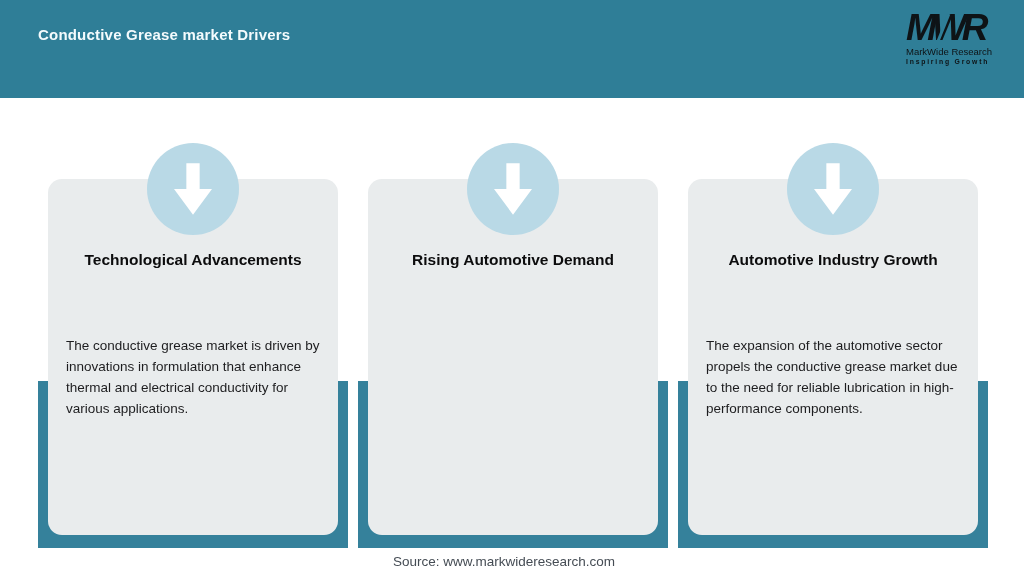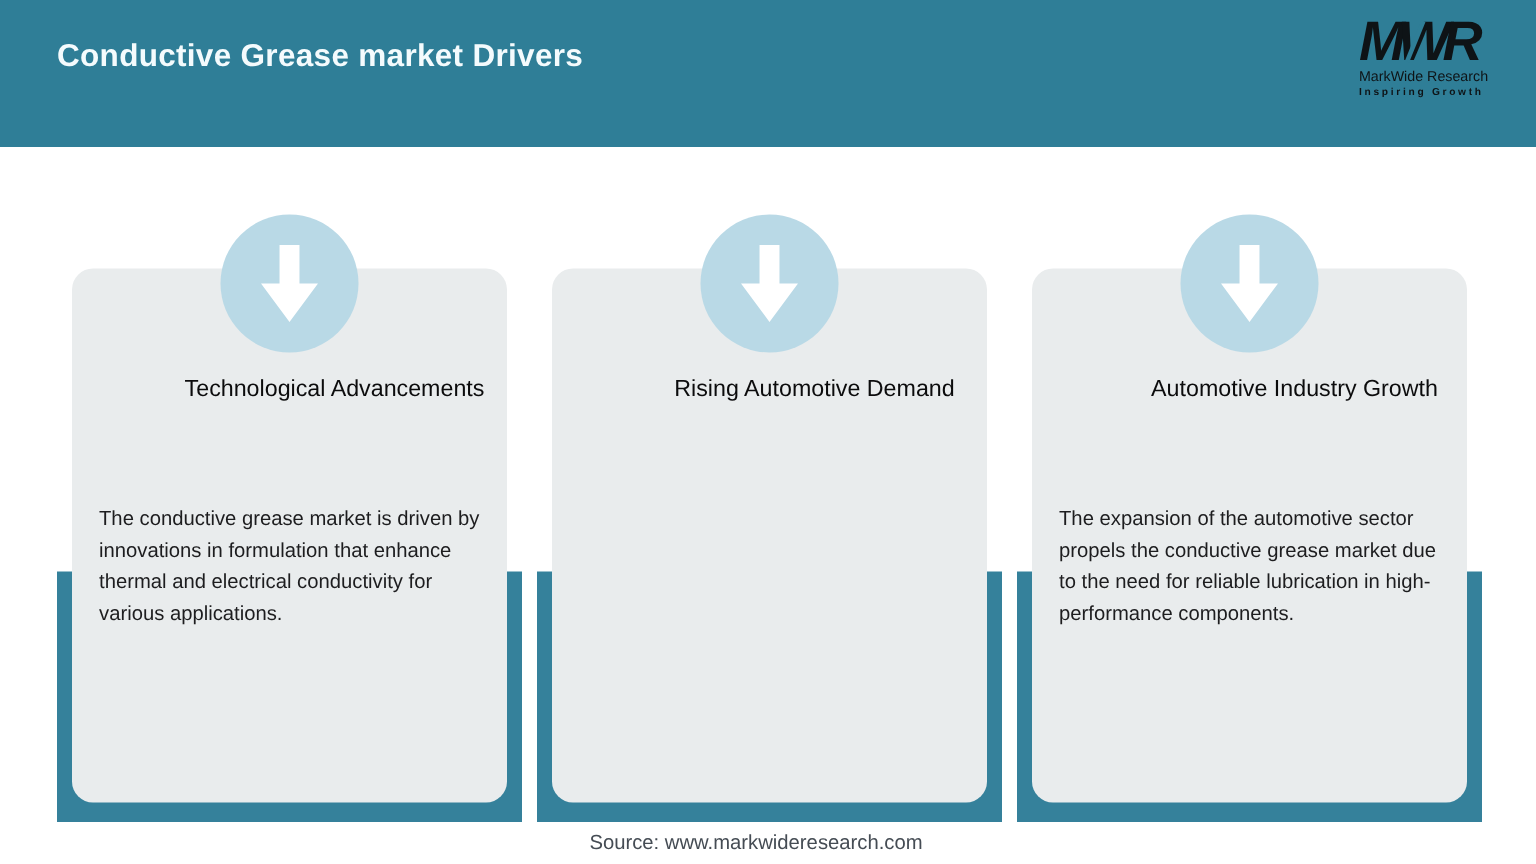--- a/index.html
+++ b/index.html
@@ -1,41 +1,41 @@
 <!DOCTYPE html>
 <html style="--header-teal: #2f7e97; --bar-teal: #35819b; --card-gray: #e9eced; --circle-blue: #b9d9e6; --arrow-white: #ffffff; --title-white: #f4fbfd; --text-dark: #1d1d1f; --source-gray: #454c54; --logo-black: #0e1316;"><head>
 <meta charset="utf-8">
 <style>
   html,body{margin:0;padding:0;background:#fff;}
   .canvas{position:relative;width:1024px;height:576px;background:#ffffff;overflow:hidden;
           font-family:"Liberation Sans",sans-serif;}
 
   
   .header{position:absolute;left:0;top:0;width:1024px;height:98px;background:var(--header-teal,#2f7e97);}
-  .page-title{position:absolute;left:38px;top:26px;font-size:21px;font-weight:bold;
+  .page-title{position:absolute;left:38px;top:26px;font-size:15px;font-weight:bold;
               color:var(--title-white,#f4fbfd);letter-spacing:.2px;}
   .logo{position:absolute;top:10px;right:8px;width:110px;text-align:left;color:var(--logo-black,#0e1316);}
   .logo-acronym{position:relative;display:inline-block;font-size:37px;font-weight:bold;font-style:italic;
                 letter-spacing:-5px;line-height:.95;}
   .logo-slash{position:absolute;left:36px;top:3px;width:3px;height:29px;
               background:var(--header-teal,#2f7e97);transform:rotate(22deg);}
   .logo-name{font-size:9.5px;font-weight:normal;margin-top:1px;white-space:nowrap;}
   .logo-tagline{font-size:6.8px;font-weight:bold;letter-spacing:1.8px;margin-top:1px;white-space:nowrap;}
 
   
   .column{position:absolute;top:0;width:310px;height:576px;}
   .col1{left:38px}.col2{left:358px}.col3{left:678px}
   .backbar{position:absolute;left:0;top:381px;width:310px;height:167px;background:var(--bar-teal,#35819b);}
   .card{position:absolute;left:10px;top:179px;width:290px;height:356px;background:var(--card-gray,#e9eced);
         border-radius:14px;}
   .circle{position:absolute;left:109px;top:143px;width:92px;height:92px;border-radius:50%;
           background:var(--circle-blue,#b9d9e6);display:flex;align-items:center;justify-content:center;}
   .circle svg{display:block;}
   .card-title{position:absolute;left:10px;top:251px;width:290px;text-align:center;
-              font-size:15.5px;font-weight:normal;color:#0c0c0d;padding-left:30px;}
+              font-size:15.5px;font-weight:bold;color:#0c0c0d;}
   .card-body{position:absolute;left:28px;top:336px;width:256px;font-size:13.5px;line-height:1.55;
              color:var(--text-dark,#1d1d1f);}
 
   
   .source{position:absolute;left:0;top:554px;width:1008px;text-align:center;
           font-size:13.5px;font-weight:normal;color:var(--source-gray,#454c54);}
   .disclaimer{position:absolute;right:12px;top:557px;font-size:9.5px;color:#15181a;}
 </style>
 </head>
 <body>

